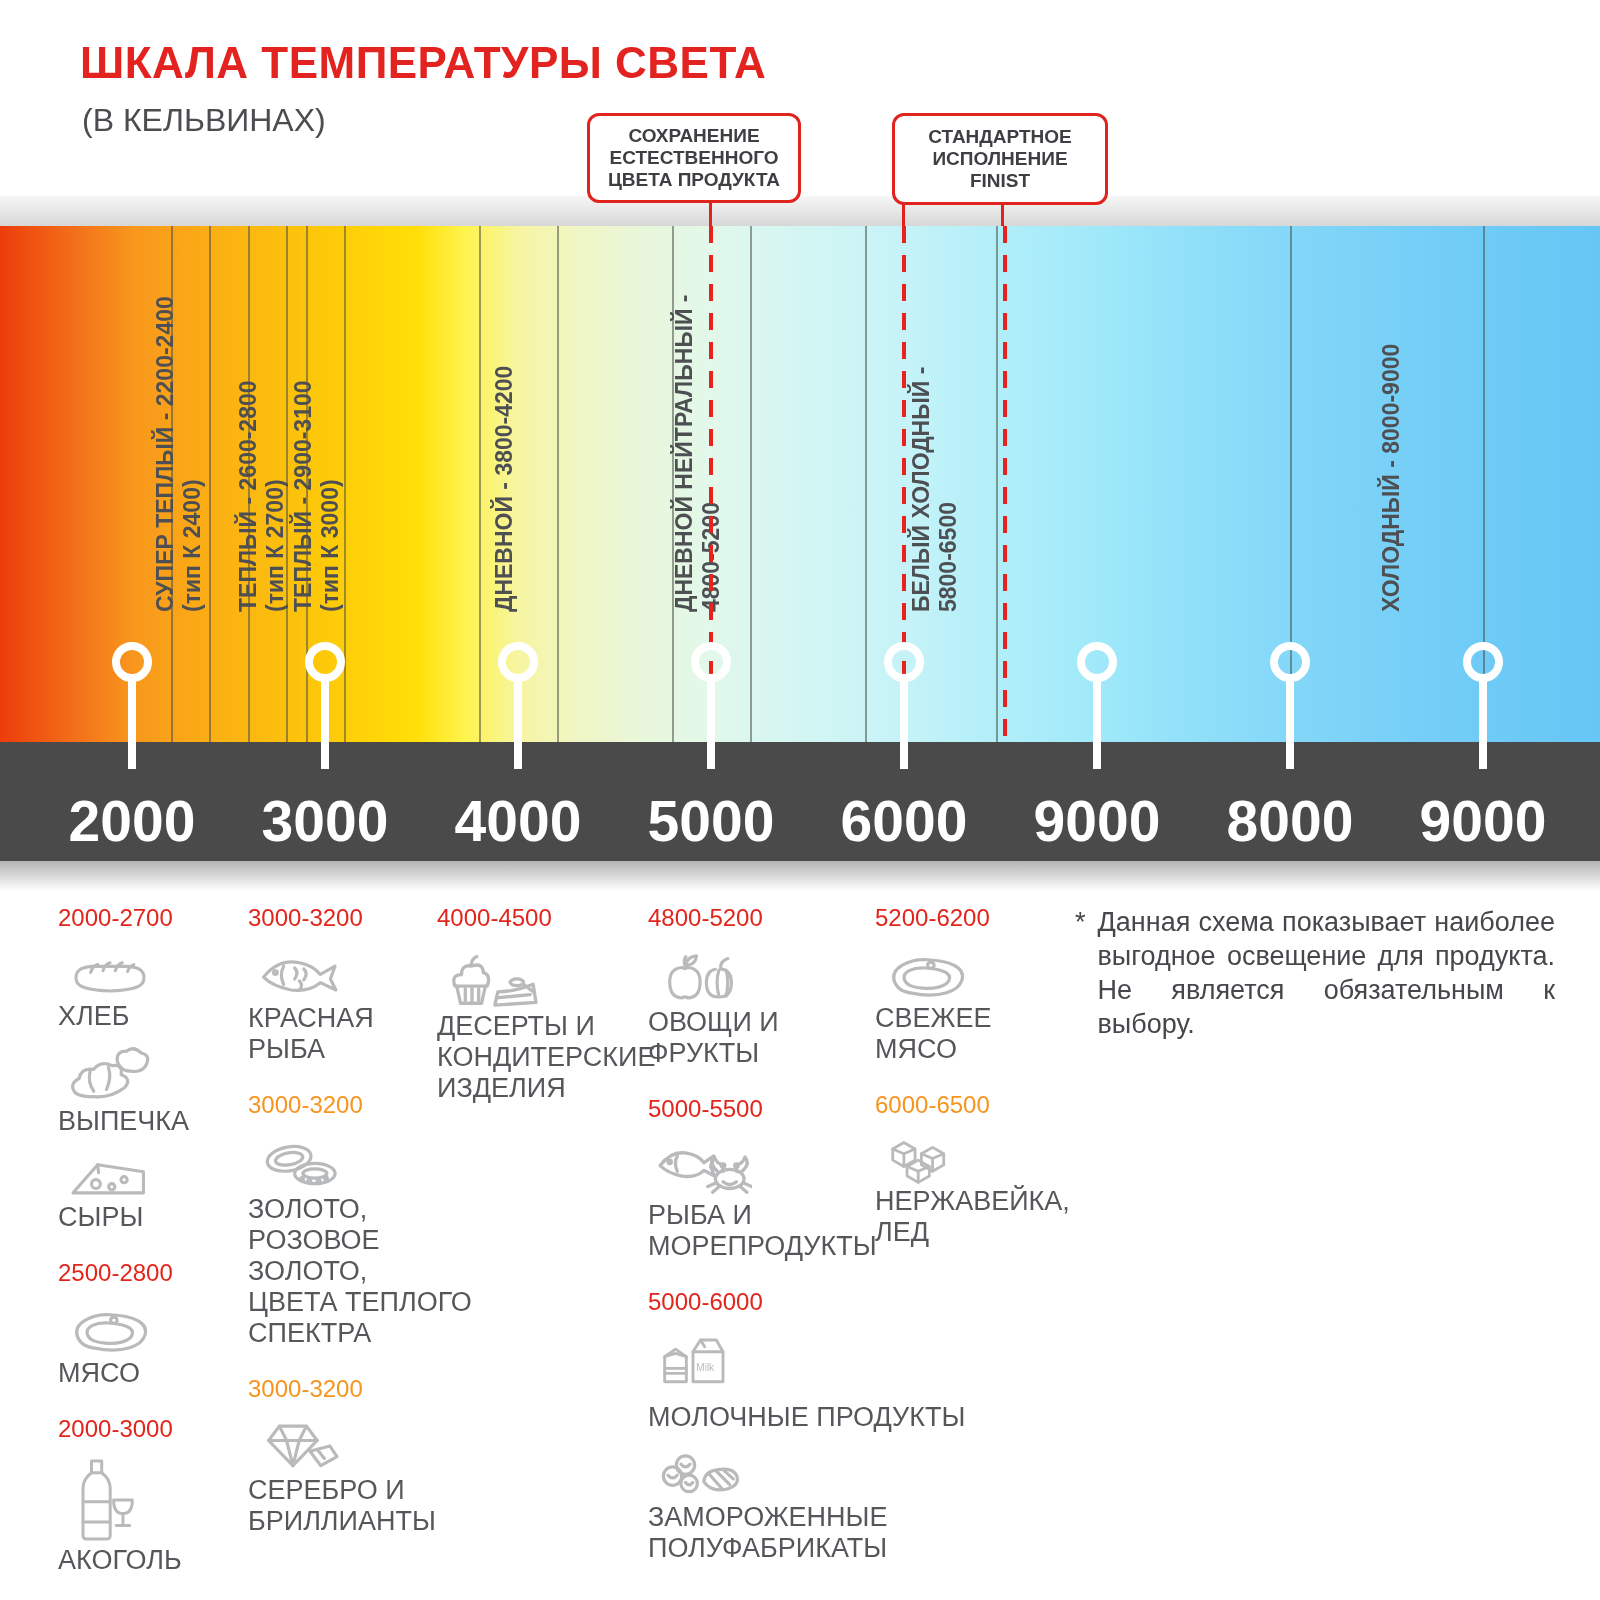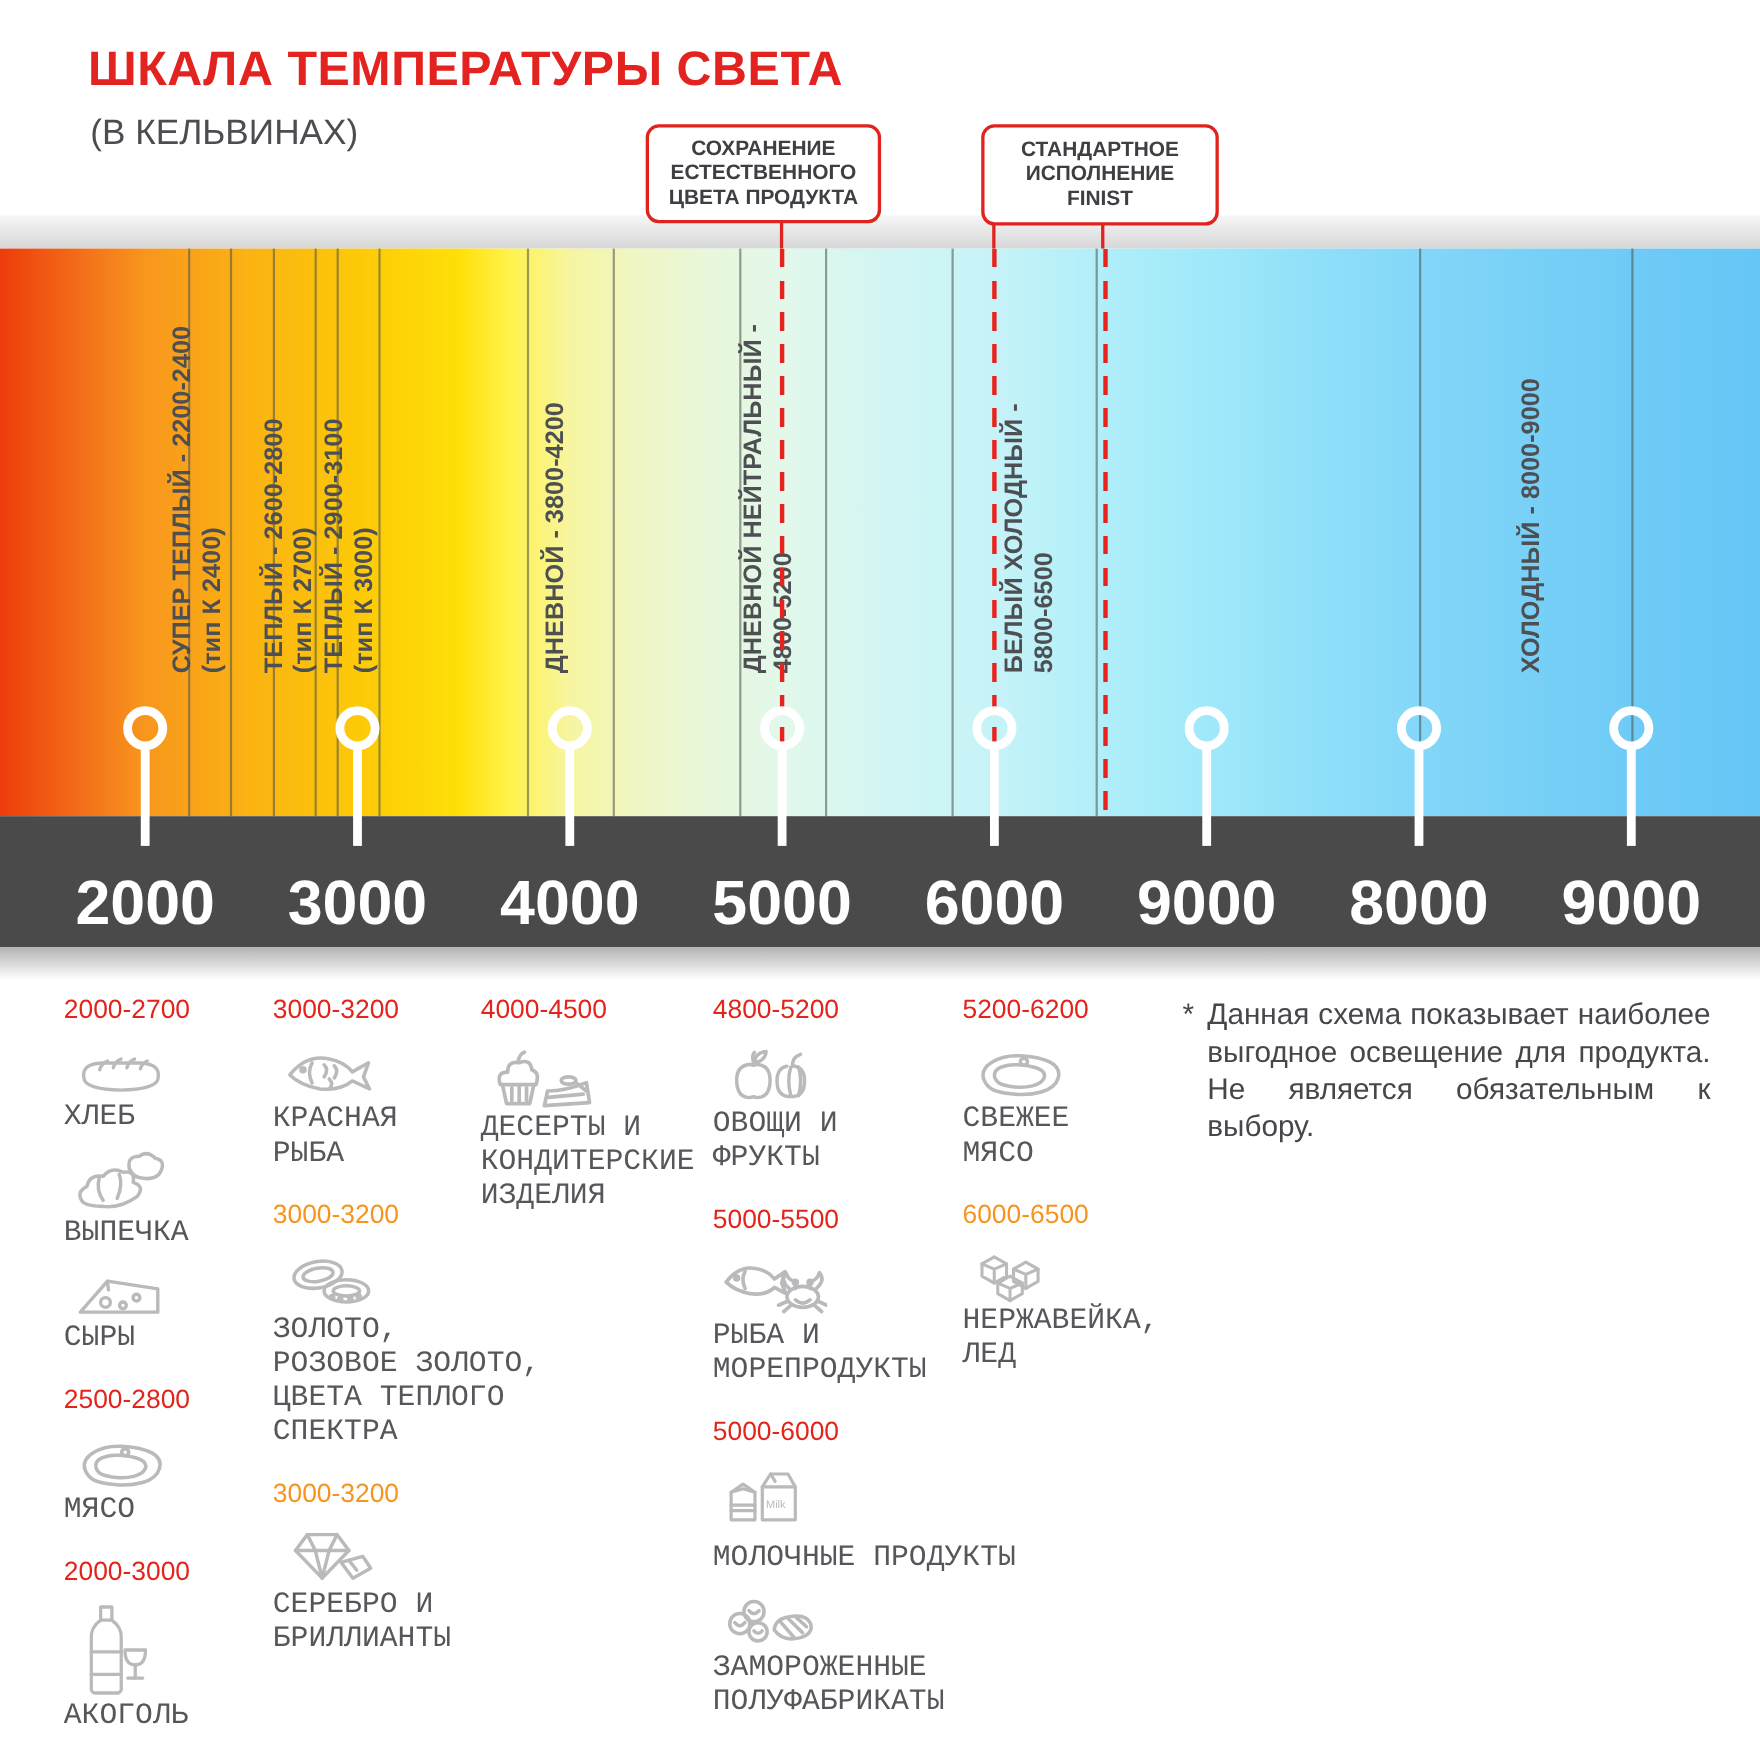--- a/index.html
+++ b/index.html
@@ -36,21 +36,21 @@
   
   .graybar{position:absolute;left:0;top:742px;width:1600px;height:119px;background:#4a4a4b;}
   .tick{position:absolute;top:46px;transform:translateX(-50%);color:#fff;font-weight:bold;font-size:57px;}
   .barshadow{position:absolute;left:0;top:861px;width:1600px;height:30px;
              background:linear-gradient(#b3b3b3,rgba(255,255,255,0));}
   
   .legend-col{position:absolute;top:900px;}
   .range{font-size:24px;line-height:36px;font-weight:normal;color:#e3241b;margin-bottom:10px;}
   .range.orange{color:#f7941e;}
   .group{margin-bottom:22px;}
-  .item{margin-bottom:10px;font-family:Liberation Mono, monospace;}
+  .item{margin-bottom:10px;}
   .item-icon{display:flex;align-items:flex-end;margin:0 0 2px 8px;}
   .lbl div{font-size:27px;line-height:31px;color:#56575b;}
   .ic{stroke:#b9babc;stroke-width:3.5;fill:none;stroke-linecap:round;stroke-linejoin:round;}
   .footnote{position:absolute;left:1075px;top:905px;width:480px;display:flex;gap:12px;
             font-size:27px;line-height:34px;color:#46474b;}
   .footnote .txt{text-align:justify;flex:1;}
 </style>
 </head>
 <body>
 

